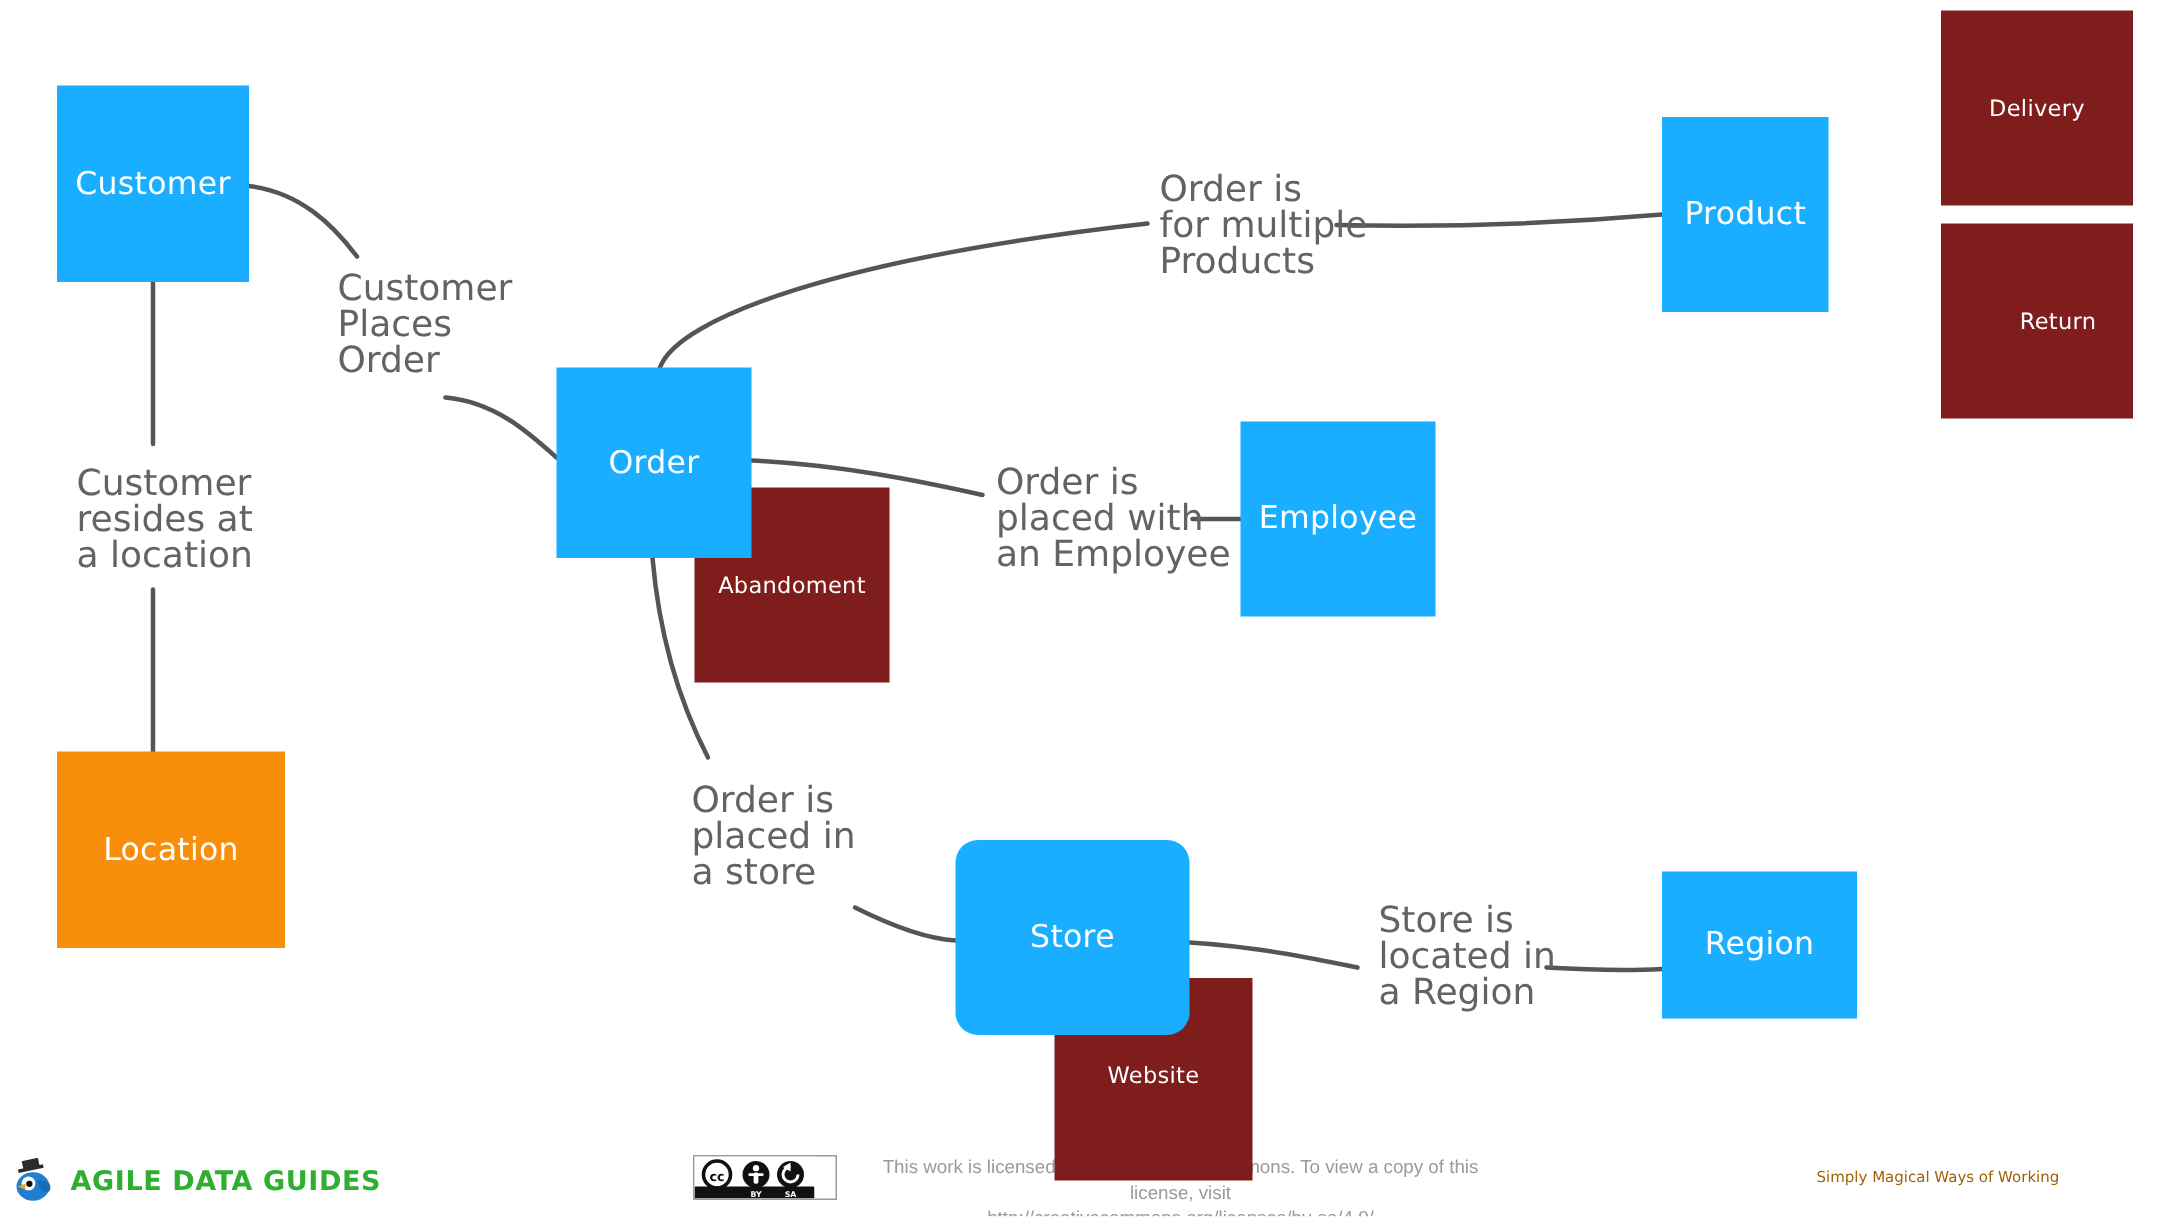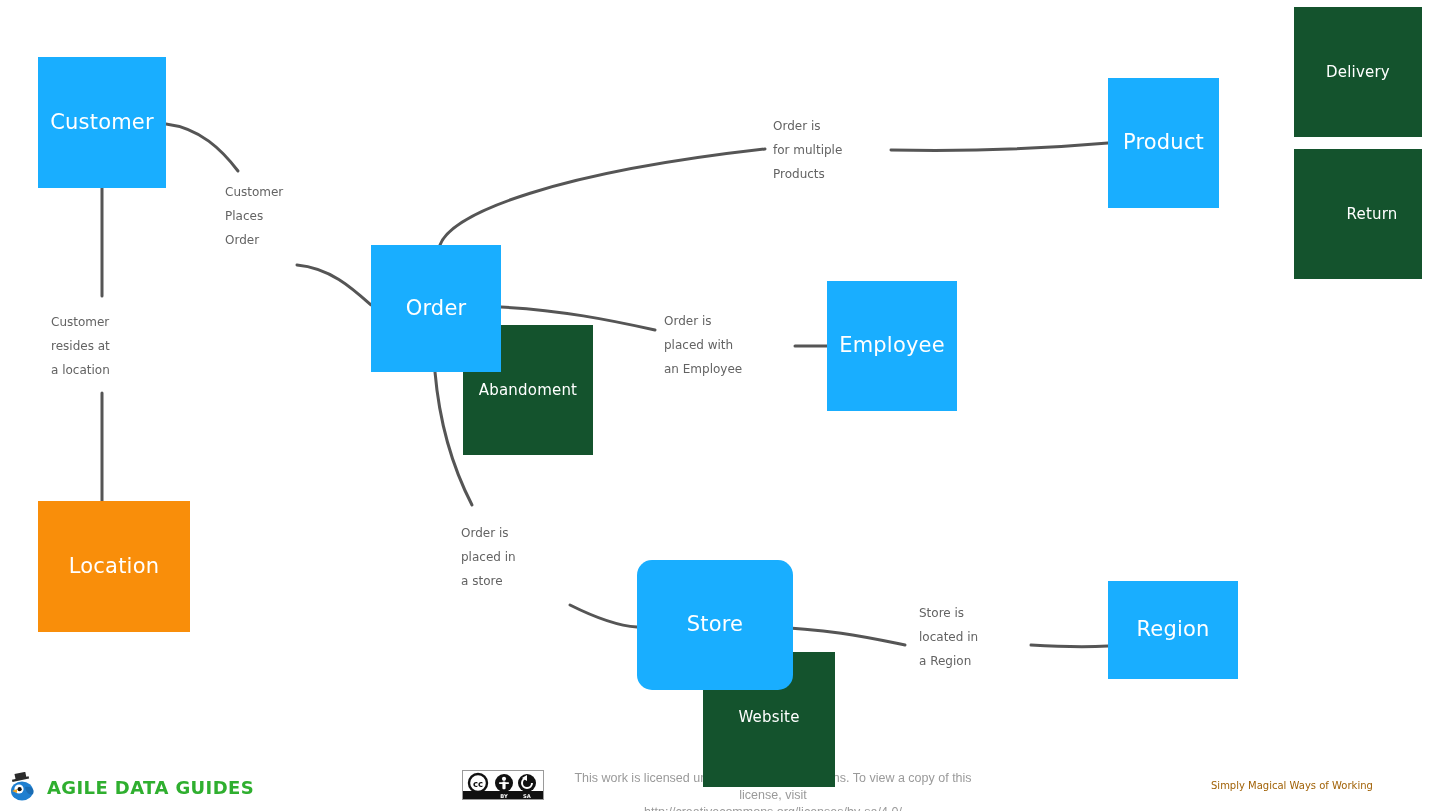--- a/index.html
+++ b/index.html
@@ -36,28 +36,28 @@
     justify-content: center;
     color: #ffffff;
     font-weight: 400;
     letter-spacing: .2px;
     box-sizing: border-box;
     text-align: center;
     line-height: 1.2;
   }
   .node.primary   { background: #19AEFF; z-index: 4; font-size: 21px; }
   .node.secondary { background: #F98E0A; z-index: 4; font-size: 21px; }
-  .node.muted     { background: #14532d; z-index: 2; font-size: 15px; }
+  .node.muted     { background: #7f1d1d; z-index: 2; font-size: 15px; }
   .node.muted.top-label { align-items: flex-start; padding-top: 56px; }
   .node.muted.mid-label { align-items: center; }
   
   .edge-label {
     position: absolute;
     color: #636363;
-    font-size: 12px;
+    font-size: 24px;
     line-height: 24px;
     white-space: pre-line;
     z-index: 3;
   }
   
   .footer-brand {
     position: absolute;
     display: flex;
     align-items: center;
     gap: 9px;
@@ -78,21 +78,21 @@
     z-index: 6;
   }
   .license-block {
     position: absolute;
     z-index: 1;
     display: flex;
     align-items: flex-start;
     gap: 14px;
   }
   .cc-badge {
-    width: 82px;
+    width: 96px;
     height: 30px;
     background: #ffffff;
     border: 1px solid #9a9a9a;
     box-sizing: border-box;
     position: relative;
     flex: 0 0 auto;
     text-decoration: underline;
   }
   .license-text {
     color: #9a9a9a;

